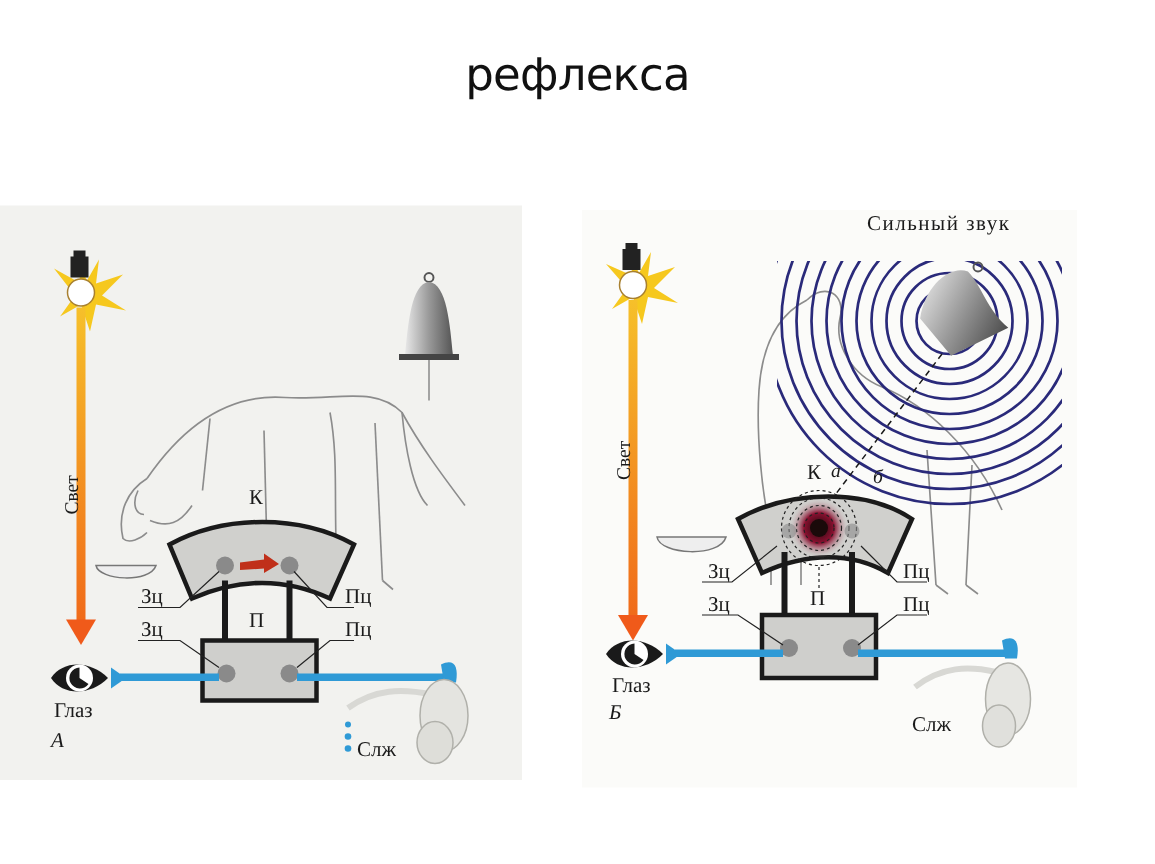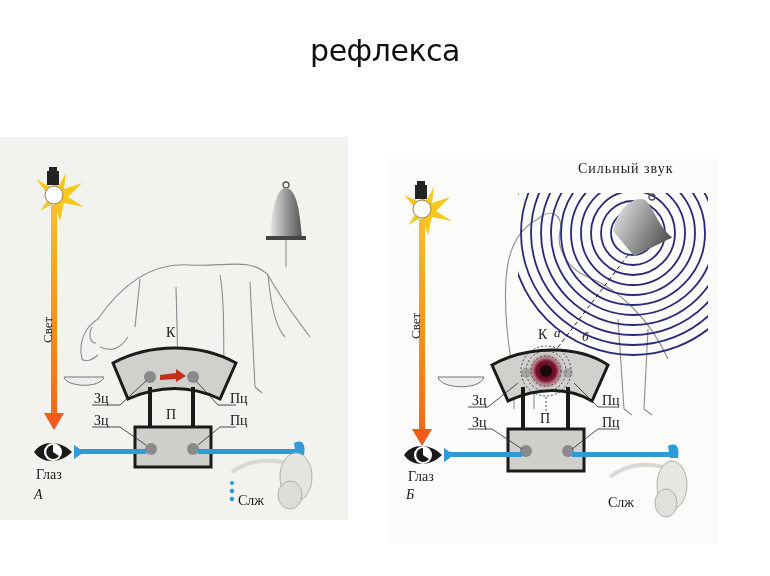--- a/index.html
+++ b/index.html
@@ -9,21 +9,21 @@
   }
   .slide-title {
     position: absolute; left: 0; top: 30px; width: 770px; text-align: center;
     font-family: "DejaVu Sans", "Liberation Sans", sans-serif;
     font-size: 30px; line-height: 42px; color: #111; font-weight: normal;
     letter-spacing: -0.5px;
   }
   .slide-title .line2 { display: block; }
   .panel { position: absolute; }
   .panel-a { left: 0; top: 137px; width: 348px; height: 383px; background: #f2f2ef; }
-  .panel-b { left: 388px; top: 140px; width: 330px; height: 385px; background: #fbfbf9; margin-top: 19px; }
+  .panel-b { left: 388px; top: 140px; width: 330px; height: 385px; background: #fbfbf9; }
   .panel svg { position: absolute; left: 0; top: 0; }
   .lbl { position: absolute; font-family: "Liberation Serif", "DejaVu Serif", serif; color: #1a1a1a; white-space: nowrap; }
   .lbl-ital { font-style: italic; }
   .vertical { transform: rotate(-90deg); transform-origin: left top; }
 </style>
 </head>
 <body>
 
 <div class="slide-title">
   <span class="line2">рефлекса</span>

